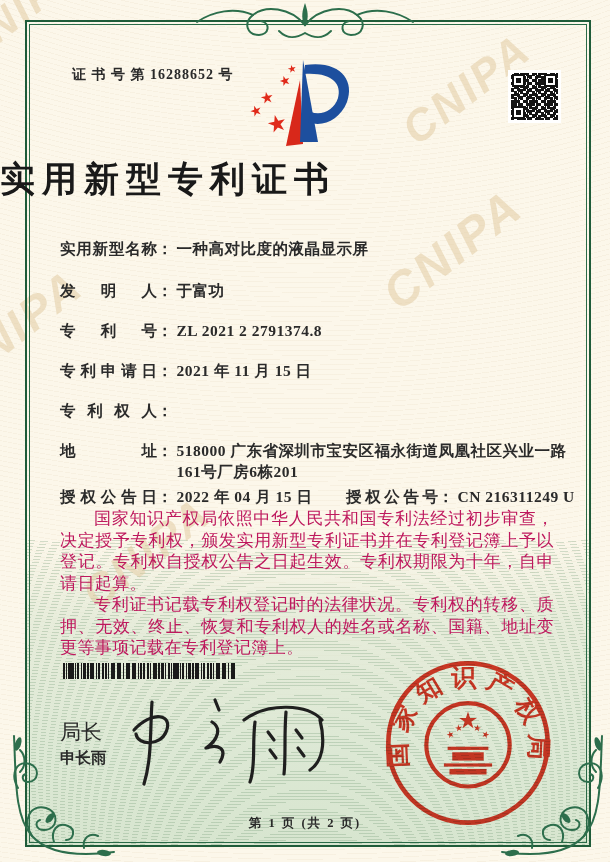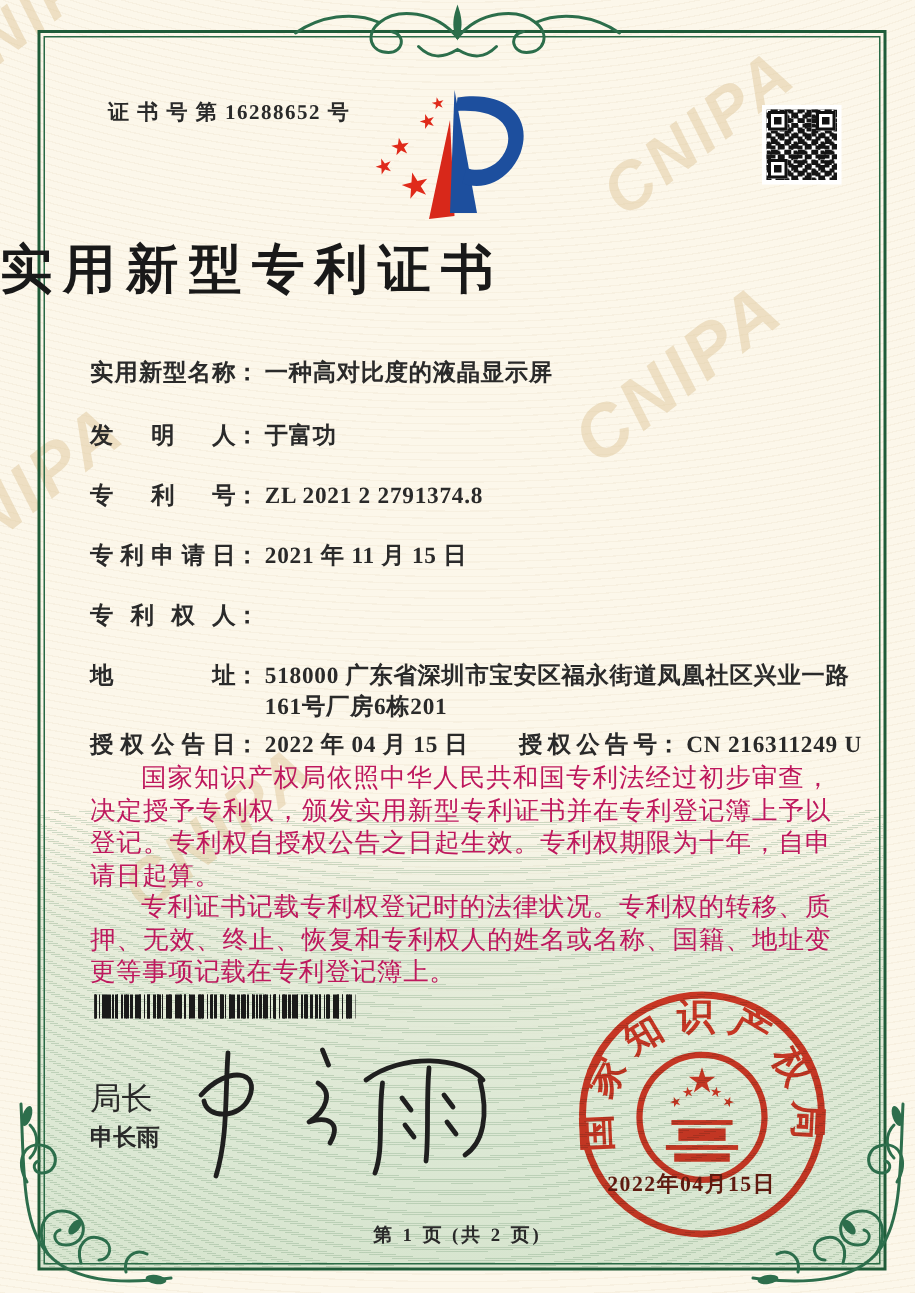--- a/index.html
+++ b/index.html
@@ -254,16 +254,15 @@
       <use href="#st2" transform="translate(-19,-9) scale(4) rotate(-20)"></use>
       <use href="#st2" transform="translate(-10,-16) scale(4) rotate(-10)"></use>
       <use href="#st2" transform="translate(10,-16) scale(4) rotate(10)"></use>
       <use href="#st2" transform="translate(19,-9) scale(4) rotate(20)"></use>
       <rect x="-22" y="4" width="44" height="3.5"></rect>
       <rect x="-17" y="10" width="34" height="9"></rect>
       <rect x="-26" y="22" width="52" height="3.5"></rect>
       <rect x="-20" y="28" width="40" height="6"></rect>
     </g>
   </svg>
-  <div class="seal-date">2022年04月15日</div>
 
   <div class="footer">第 1 页 (共 2 页)</div>
 </div>
 
 </body></html>

